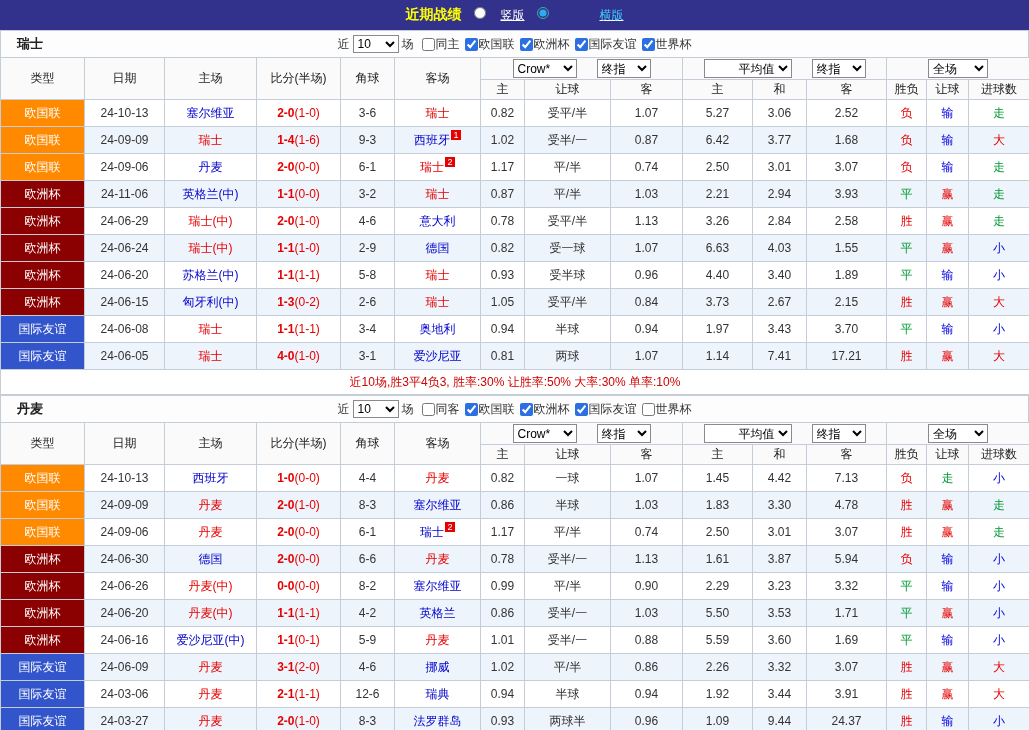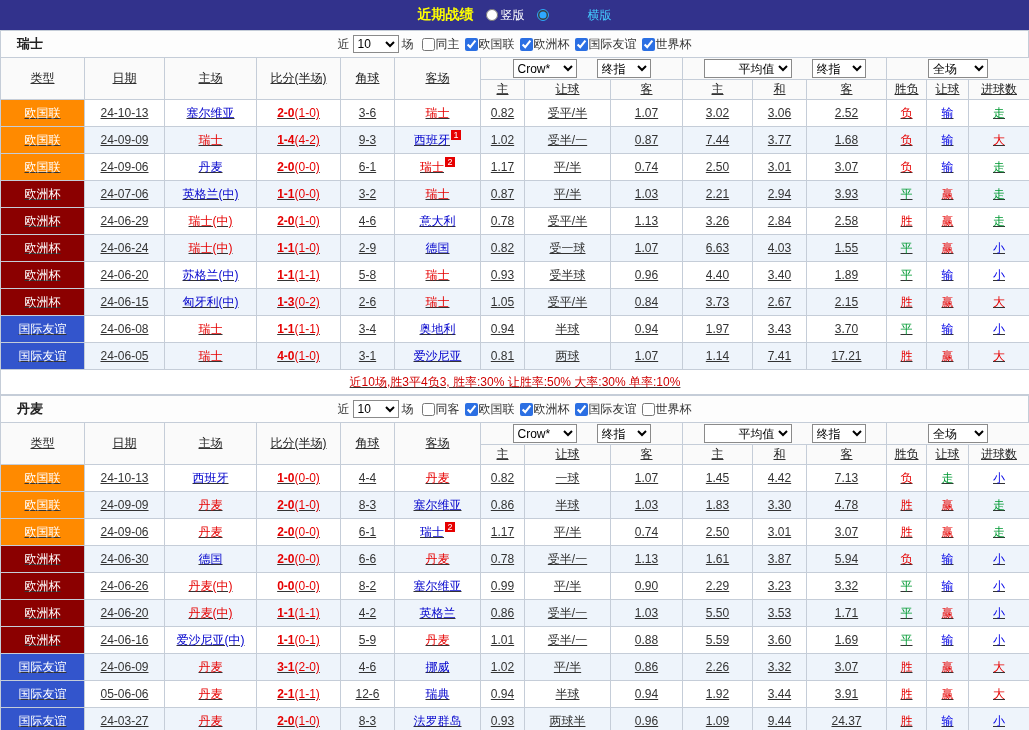--- a/index.html
+++ b/index.html
@@ -21,24 +21,24 @@
     justify-content: center;
     gap: 12px;
   }
   .topbar-title {
     color: var(--title-color);
     font-weight: bold;
     font-size: 14px;
   }
   .radio-item {
     display: inline-flex;
-    align-items: center;
-    gap: 3px;
+    gap: 15px;
     color: #fff;
     cursor: pointer;
+    text-decoration: underline;
   }
   .radio-item input { width: 12px; height: 12px; margin: 0; accent-color: #2ea8ff; }
   .radio-item.selected .radio-text { color: var(--radio-selected); margin-left: 36px; }
 
   
   .section-bar {
     height: 27px;
     position: relative;
     display: flex;
     align-items: center;
@@ -78,21 +78,20 @@
   .sel-stage { width: 54px; }
   .sel-avg { width: 88px; text-align: right; }
   .sel-full { width: 60px; }
 
   
   table.stats-table {
     width: 1029px;
     border-collapse: collapse;
     table-layout: fixed;
     font-size: 12px;
-    text-decoration: underline;
   }
   .stats-table th, .stats-table td {
     border: 1px solid var(--border);
     text-align: center;
     padding: 0;
     overflow: hidden;
     white-space: nowrap;
   }
   .stats-table thead th {
     background: var(--header-bg);
@@ -234,38 +233,38 @@
           <tr>
             <td class="type-cell" style="background: rgb(255, 138, 0);">欧国联</td>
             <td class="date-cell">24-10-13</td>
             <td class="team-cell"><span class="team-opp">塞尔维亚</span></td>
             <td class="score-cell"><span class="score-main">2-0</span><span class="score-half">(1-0)</span></td>
             <td class="corner-cell">3-6</td>
             <td class="team-cell"><span class="team-focus">瑞士</span></td>
             <td class="odds-cell">0.82</td>
             <td class="odds-cell">受平/半</td>
             <td class="odds-cell">1.07</td>
-            <td class="odds-cell">3.02</td>
+            <td class="odds-cell">5.27</td>
             <td class="odds-cell">3.06</td>
             <td class="odds-cell">2.52</td>
             <td class="result-cell" style="color: rgb(230, 0, 0);">负</td>
             <td class="result-cell" style="color: rgb(0, 0, 230);">输</td>
             <td class="result-cell" style="color: rgb(0, 153, 51);">走</td>
           </tr>
           <tr class="alt">
             <td class="type-cell" style="background: rgb(255, 138, 0);">欧国联</td>
             <td class="date-cell">24-09-09</td>
             <td class="team-cell"><span class="team-focus">瑞士</span></td>
-            <td class="score-cell"><span class="score-main">1-4</span><span class="score-half">(4-2)</span></td>
+            <td class="score-cell"><span class="score-main">1-4</span><span class="score-half">(1-6)</span></td>
             <td class="corner-cell">9-3</td>
             <td class="team-cell"><span class="team-opp">西班牙</span><sup class="team-badge">1</sup></td>
             <td class="odds-cell">1.02</td>
             <td class="odds-cell">受半/一</td>
             <td class="odds-cell">0.87</td>
-            <td class="odds-cell">7.44</td>
+            <td class="odds-cell">6.42</td>
             <td class="odds-cell">3.77</td>
             <td class="odds-cell">1.68</td>
             <td class="result-cell" style="color: rgb(230, 0, 0);">负</td>
             <td class="result-cell" style="color: rgb(0, 0, 230);">输</td>
             <td class="result-cell" style="color: rgb(230, 0, 0);">大</td>
           </tr>
           <tr>
             <td class="type-cell" style="background: rgb(255, 138, 0);">欧国联</td>
             <td class="date-cell">24-09-06</td>
             <td class="team-cell"><span class="team-opp">丹麦</span></td>
@@ -277,21 +276,21 @@
             <td class="odds-cell">0.74</td>
             <td class="odds-cell">2.50</td>
             <td class="odds-cell">3.01</td>
             <td class="odds-cell">3.07</td>
             <td class="result-cell" style="color: rgb(230, 0, 0);">负</td>
             <td class="result-cell" style="color: rgb(0, 0, 230);">输</td>
             <td class="result-cell" style="color: rgb(0, 153, 51);">走</td>
           </tr>
           <tr class="alt">
             <td class="type-cell" style="background: rgb(139, 0, 0);">欧洲杯</td>
-            <td class="date-cell">24-07-06</td>
+            <td class="date-cell">24-11-06</td>
             <td class="team-cell"><span class="team-opp">英格兰(中)</span></td>
             <td class="score-cell"><span class="score-main">1-1</span><span class="score-half">(0-0)</span></td>
             <td class="corner-cell">3-2</td>
             <td class="team-cell"><span class="team-focus">瑞士</span></td>
             <td class="odds-cell">0.87</td>
             <td class="odds-cell">平/半</td>
             <td class="odds-cell">1.03</td>
             <td class="odds-cell">2.21</td>
             <td class="odds-cell">2.94</td>
             <td class="odds-cell">3.93</td>
@@ -622,21 +621,21 @@
             <td class="odds-cell">0.86</td>
             <td class="odds-cell">2.26</td>
             <td class="odds-cell">3.32</td>
             <td class="odds-cell">3.07</td>
             <td class="result-cell" style="color: rgb(230, 0, 0);">胜</td>
             <td class="result-cell" style="color: rgb(230, 0, 0);">赢</td>
             <td class="result-cell" style="color: rgb(230, 0, 0);">大</td>
           </tr>
           <tr>
             <td class="type-cell" style="background: rgb(51, 85, 204);">国际友谊</td>
-            <td class="date-cell">05-06-06</td>
+            <td class="date-cell">24-03-06</td>
             <td class="team-cell"><span class="team-focus">丹麦</span></td>
             <td class="score-cell"><span class="score-main">2-1</span><span class="score-half">(1-1)</span></td>
             <td class="corner-cell">12-6</td>
             <td class="team-cell"><span class="team-opp">瑞典</span></td>
             <td class="odds-cell">0.94</td>
             <td class="odds-cell">半球</td>
             <td class="odds-cell">0.94</td>
             <td class="odds-cell">1.92</td>
             <td class="odds-cell">3.44</td>
             <td class="odds-cell">3.91</td>

